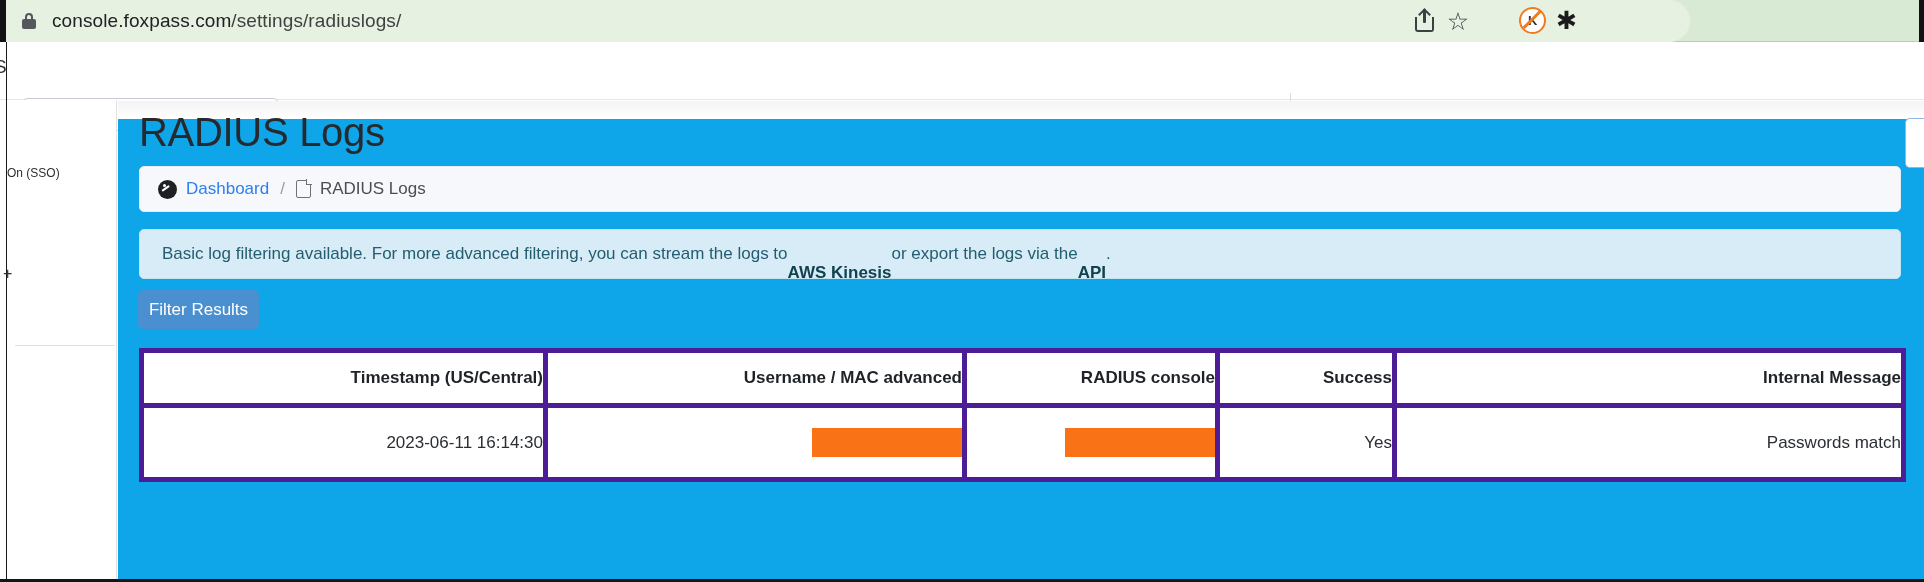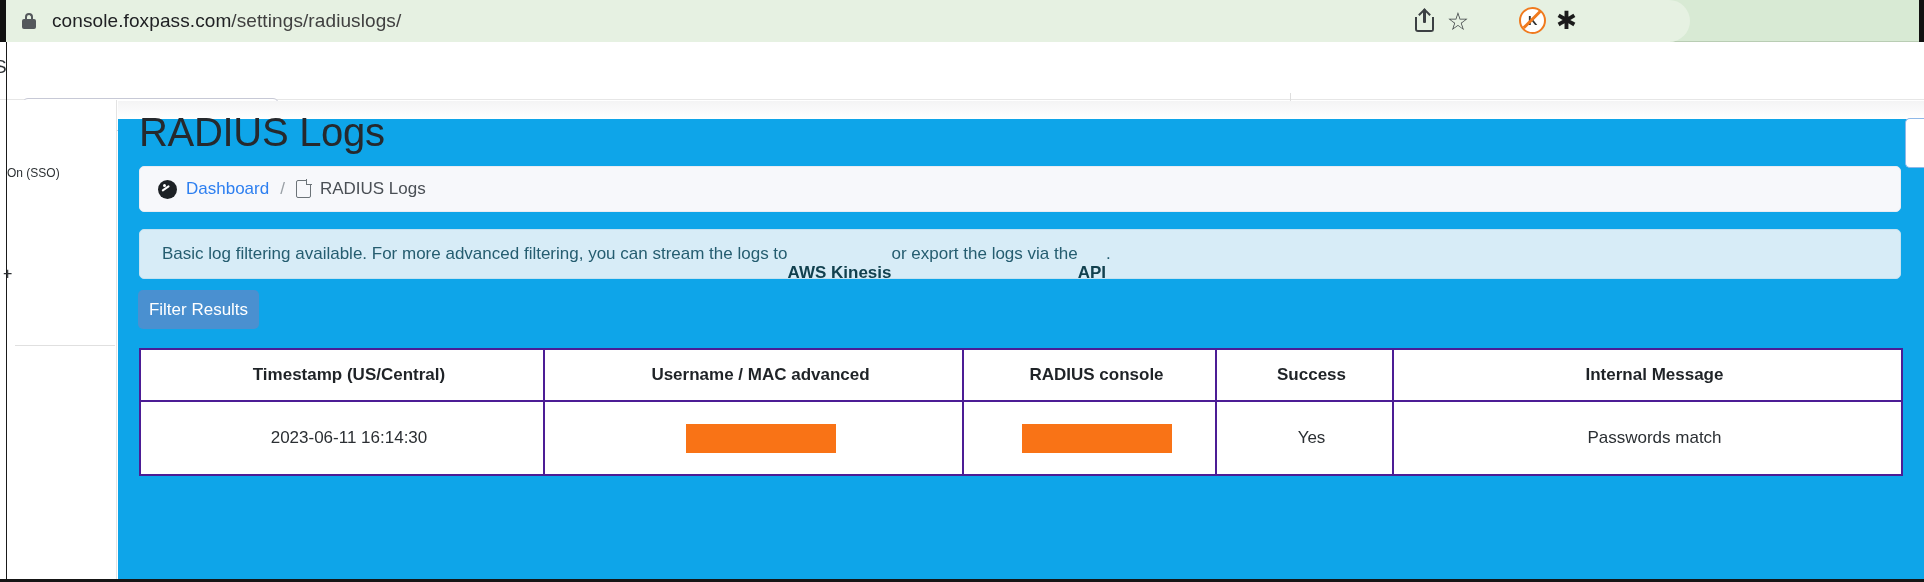--- a/index.html
+++ b/index.html
@@ -371,22 +371,22 @@
 
   #logs-table {
     position: absolute;
     left: 21px; top: 247px;
     width: 1762px;
     border-collapse: collapse;
     table-layout: fixed;
     background: #ffffff;
   }
   #logs-table th, #logs-table td {
-    border: 2px solid #4c1d95;
-    text-align: center;
+    border: 5px solid #4c1d95;
+    text-align: right;
     vertical-align: middle;
   }
   #logs-table th {
     font-size: 17px;
     font-weight: bold;
     color: #1f2327;
     padding: 15px 0 15px 14px;
     height: 52px;
   }
   #logs-table td {

